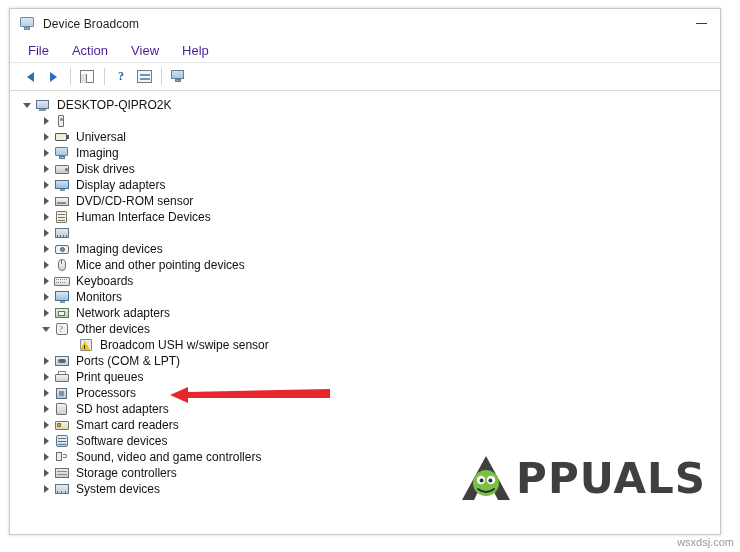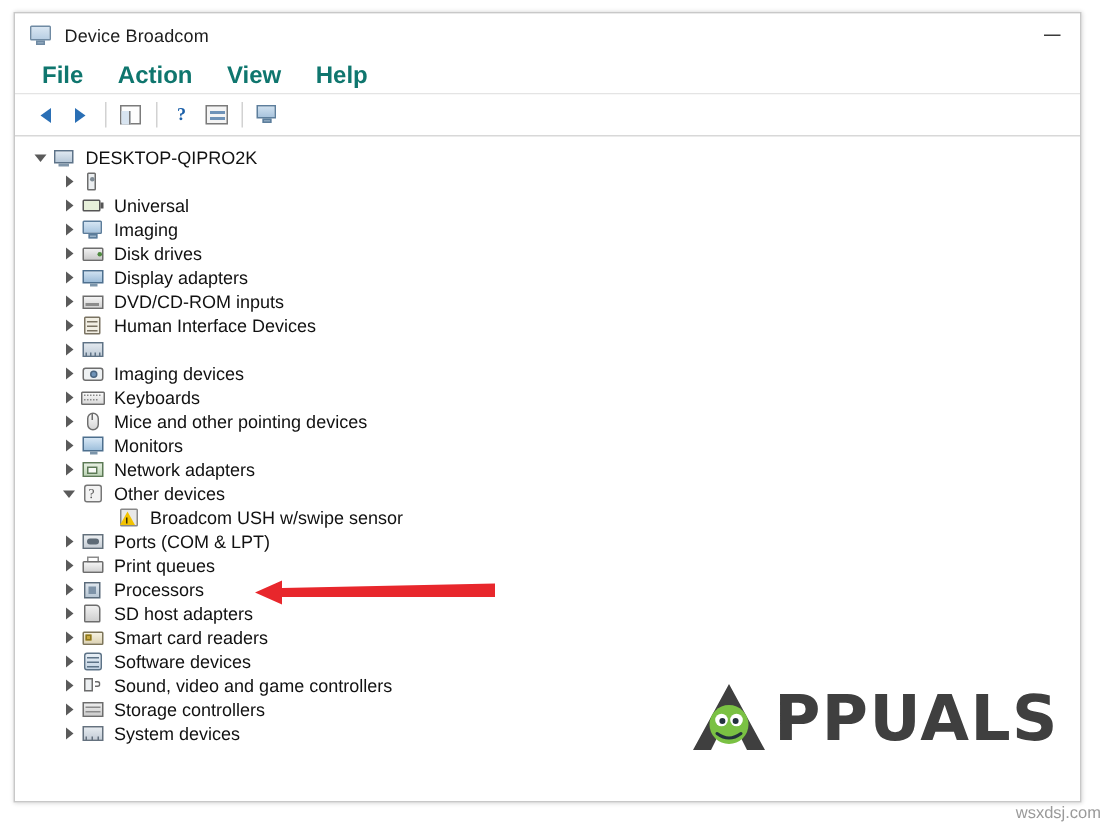--- a/index.html
+++ b/index.html
@@ -92,26 +92,25 @@
   
   .menubar {
     height: 23px;
     display: flex;
     align-items: center;
     padding-left: 16px;
     border-bottom: 1px solid #e4e4e4;
     background: #ffffff;
   }
   .menu-item {
-    font-size: 16px;
-    color: #0f766e;
+    font-size: 13px;
+    color: #4c1d95;
     margin-right: 19px;
     padding: 1px 2px;
     cursor: default;
-    font-weight: bold;
   }
   
   .toolbar {
     height: 27px;
     display: flex;
     align-items: center;
     padding-left: 9px;
     border-bottom: 1px solid #d8d8d8;
     background: #ffffff;
   }
@@ -761,21 +760,21 @@
     </div>
 
     <div class="node lvl1">
       <span class="twisty">
           <span class="chev"></span>
         </span>
       <span class="ic dvd">
           <span class="body"></span>
           <span class="slot"></span>
         </span>
-      <span>DVD/CD-ROM inputs</span>
+      <span>DVD/CD-ROM sensor</span>
     </div>
 
     <div class="node lvl1">
       <span class="twisty">
           <span class="chev"></span>
         </span>
       <span class="ic hid">
           <span class="body"></span>
           <span class="ln"></span>
         </span>
@@ -800,36 +799,36 @@
           <span class="body"></span>
           <span class="lens"></span>
         </span>
       <span>Imaging devices</span>
     </div>
 
     <div class="node lvl1">
       <span class="twisty">
           <span class="chev"></span>
         </span>
+      <span class="ic mouse">
+          <span class="body"></span>
+          <span class="ln"></span>
+        </span>
+      <span>Mice and other pointing devices</span>
+    </div>
+
+    <div class="node lvl1">
+      <span class="twisty">
+          <span class="chev"></span>
+        </span>
       <span class="ic keyboard">
           <span class="body"></span>
           <span class="keys"></span>
         </span>
       <span>Keyboards</span>
-    </div>
-
-    <div class="node lvl1">
-      <span class="twisty">
-          <span class="chev"></span>
-        </span>
-      <span class="ic mouse">
-          <span class="body"></span>
-          <span class="ln"></span>
-        </span>
-      <span>Mice and other pointing devices</span>
     </div>
 
     <div class="node lvl1">
       <span class="twisty">
           <span class="chev"></span>
         </span>
       <span class="ic monitor">
           <span class="scr"></span>
           <span class="st"></span>
         </span>

